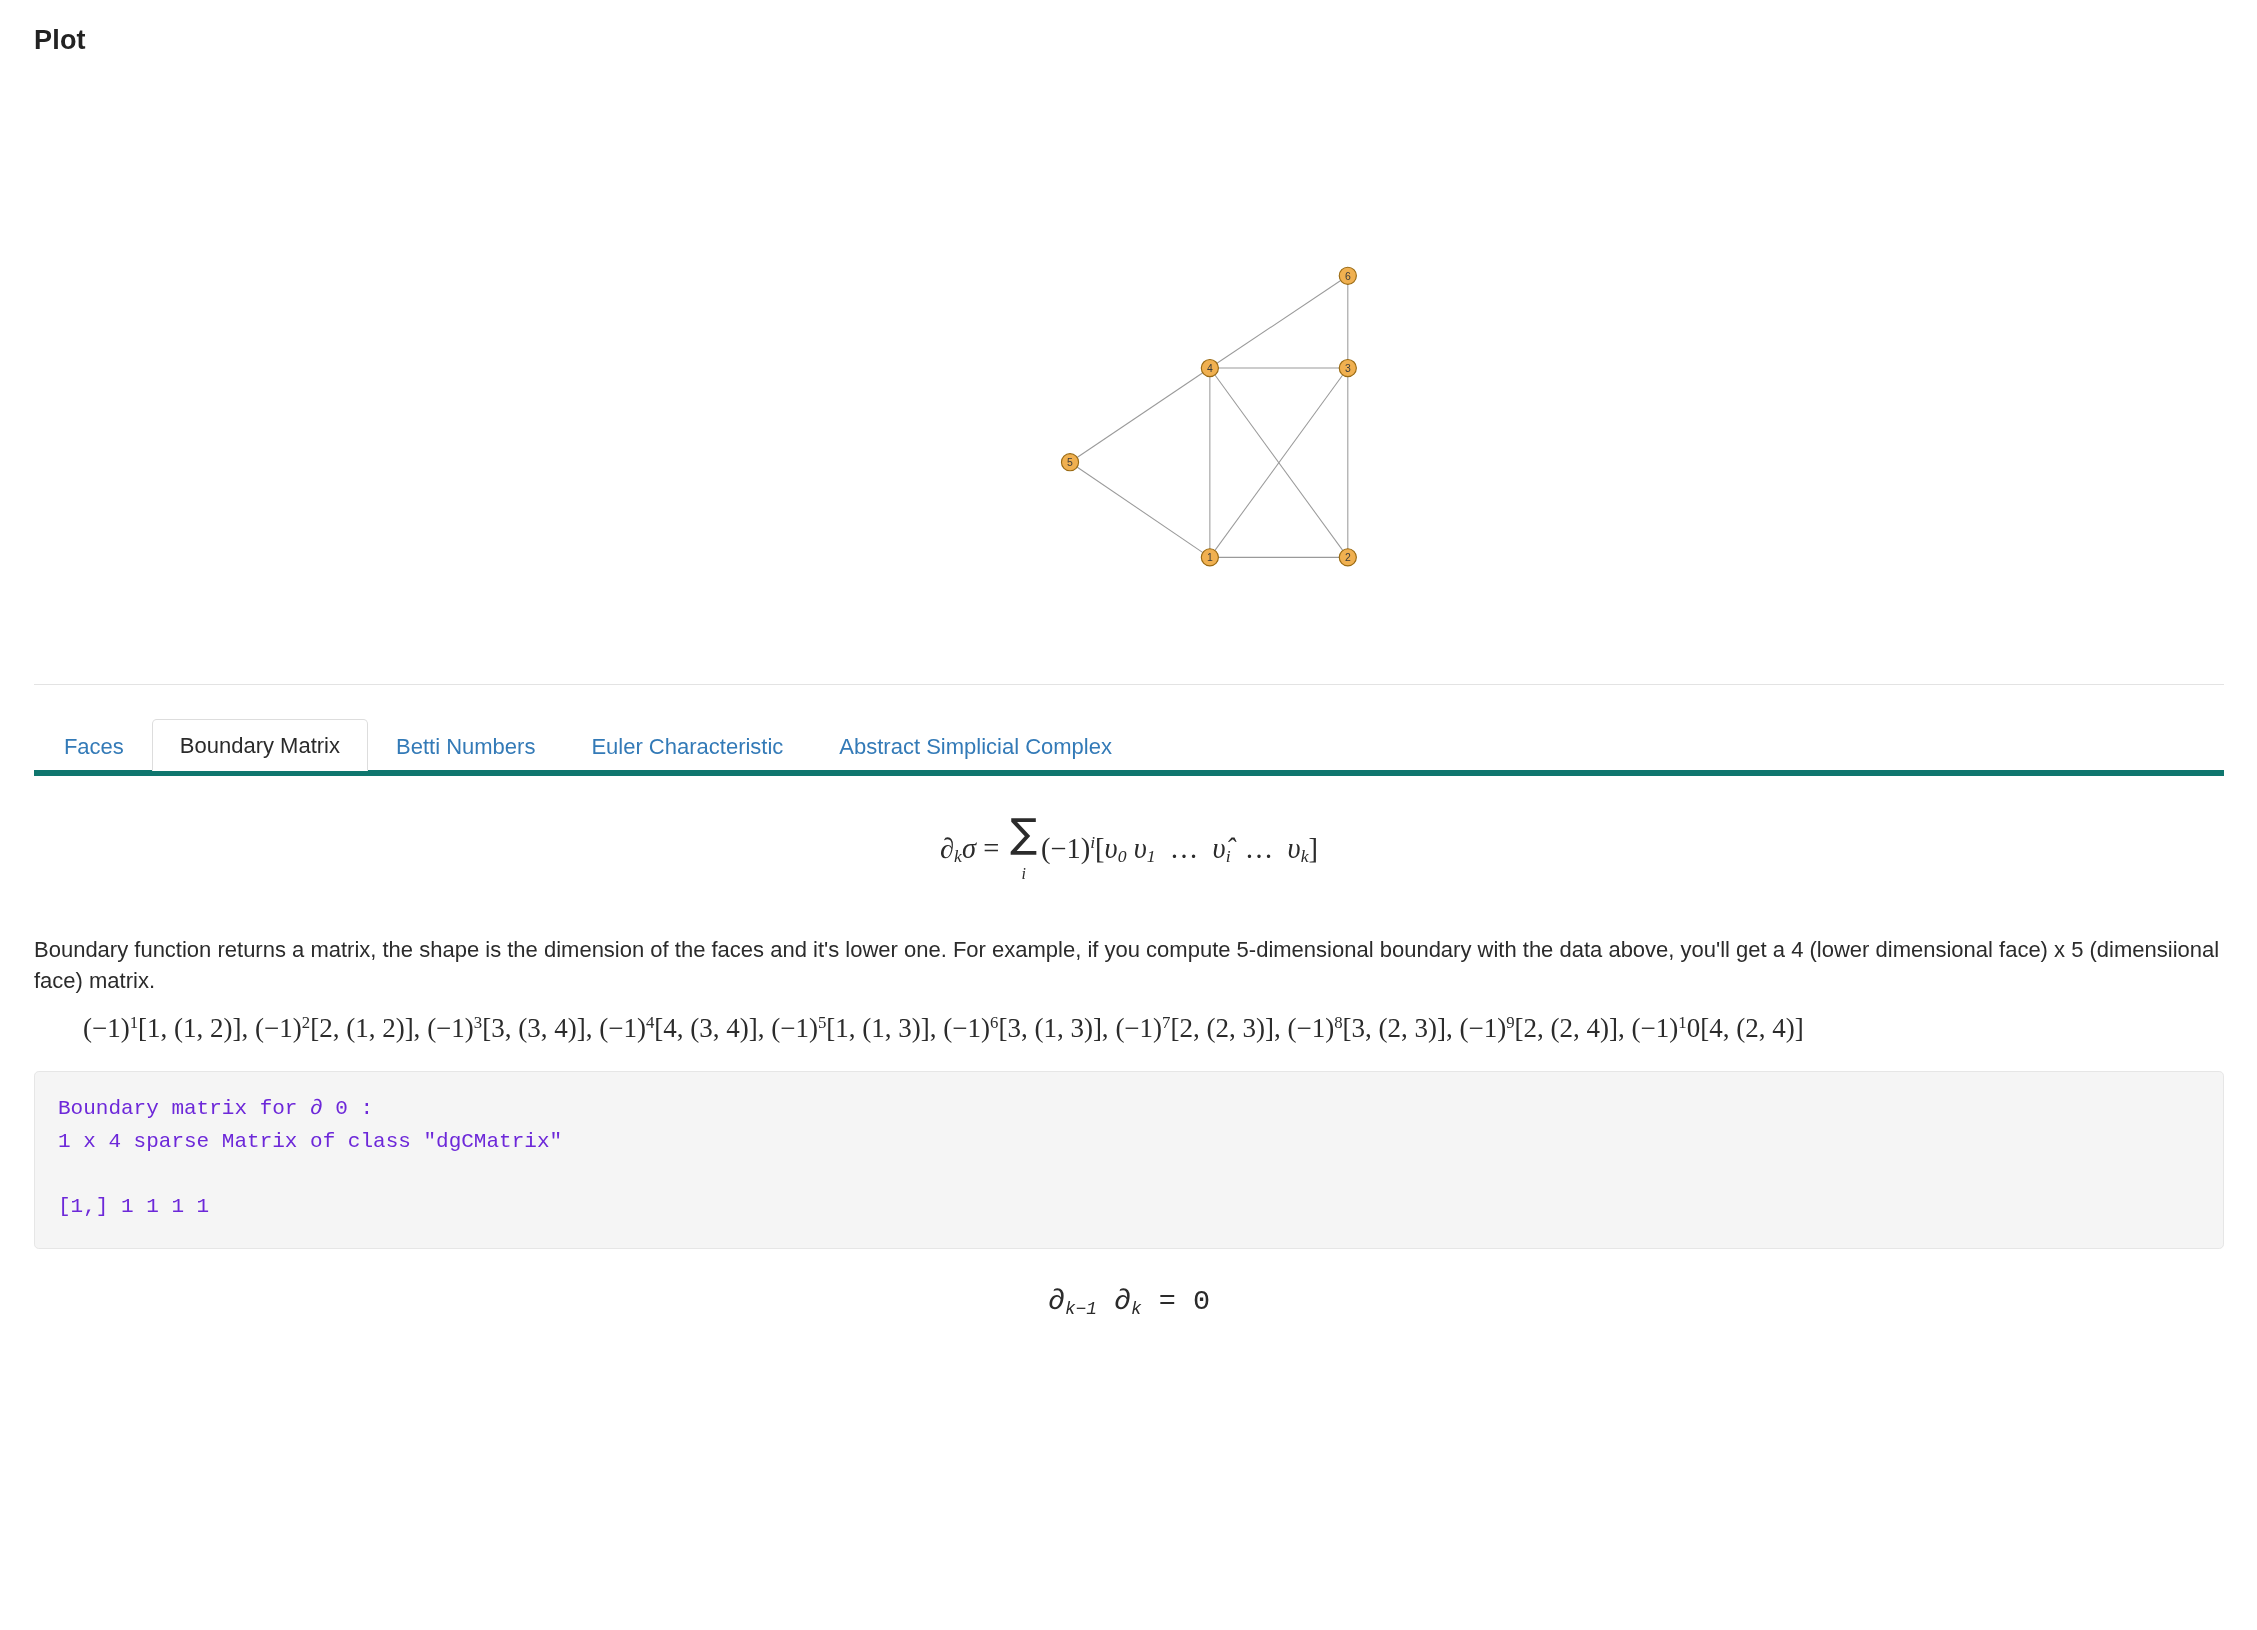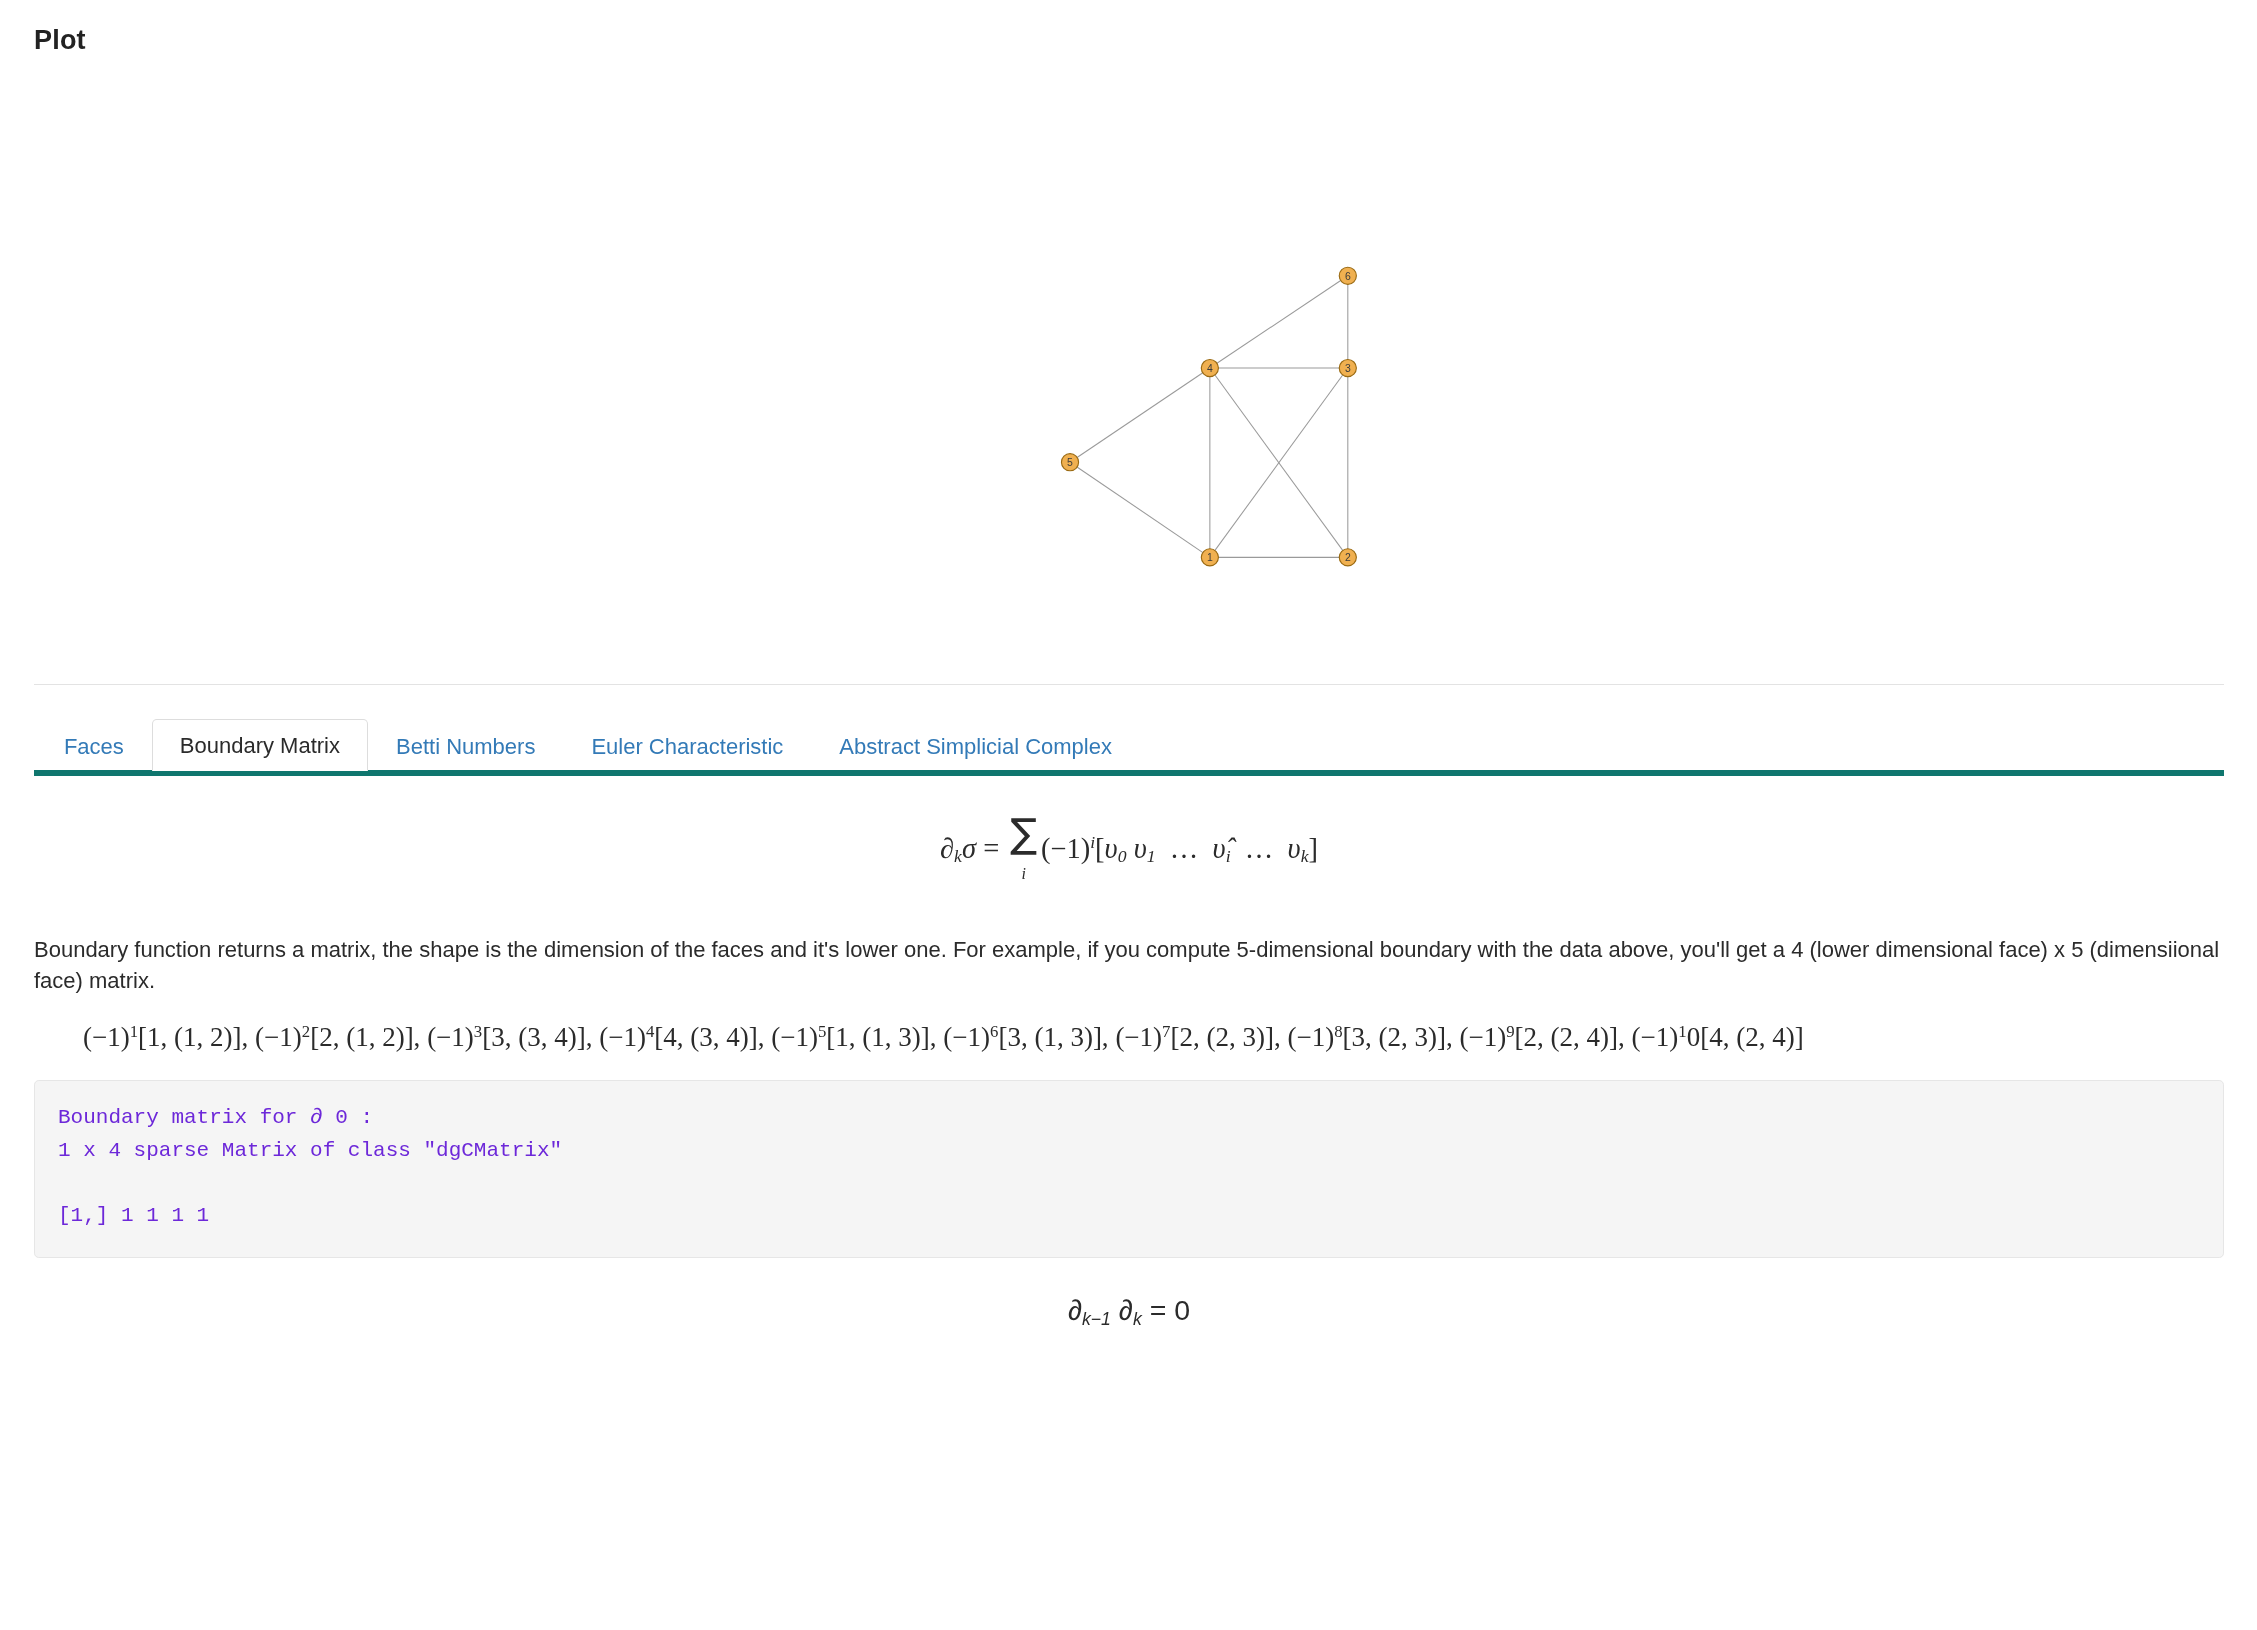--- a/index.html
+++ b/index.html
@@ -117,21 +117,21 @@
     font-size: 22px;
     line-height: 1.42;
     color: #2b2b2b;
     margin: 48px 0 0 0;
   }
   .body-text p { margin: 0; }
   .formula-list {
     font-family: "Liberation Serif", serif;
     font-size: 27px;
     color: #2b2b2b;
-    margin: 23px 0 0 49px;
+    margin: 14px 0 0 49px;
     line-height: 1.4;
   }
   .code-box {
     background: #f5f5f5;
     border: 1px solid #e6e6e6;
     border-radius: 4.8px;
     margin: 23px 0 0 0;
     padding: 21px 23px 25px 23px;
     font-family: "Liberation Mono", monospace;
     font-size: 21px;
@@ -141,21 +141,21 @@
     overflow-x: auto;
   }
   .tail-text {
     font-size: 22px;
     line-height: 1.45;
     color: #2b2b2b;
     margin: 21px 0 0 0;
   }
   .tail-formula {
     text-align: center;
-    font-family: Liberation Sans, sans-serif;
+    font-family: Liberation Mono, monospace;
     font-size: 28.5px;
     color: #2b2b2b;
     margin: 36px 0 0 0;
   }
   .node-label {
     font-family: "Liberation Sans", sans-serif;
     font-size: 11px;
     fill: #3b3b3b;
   }
 </style>

